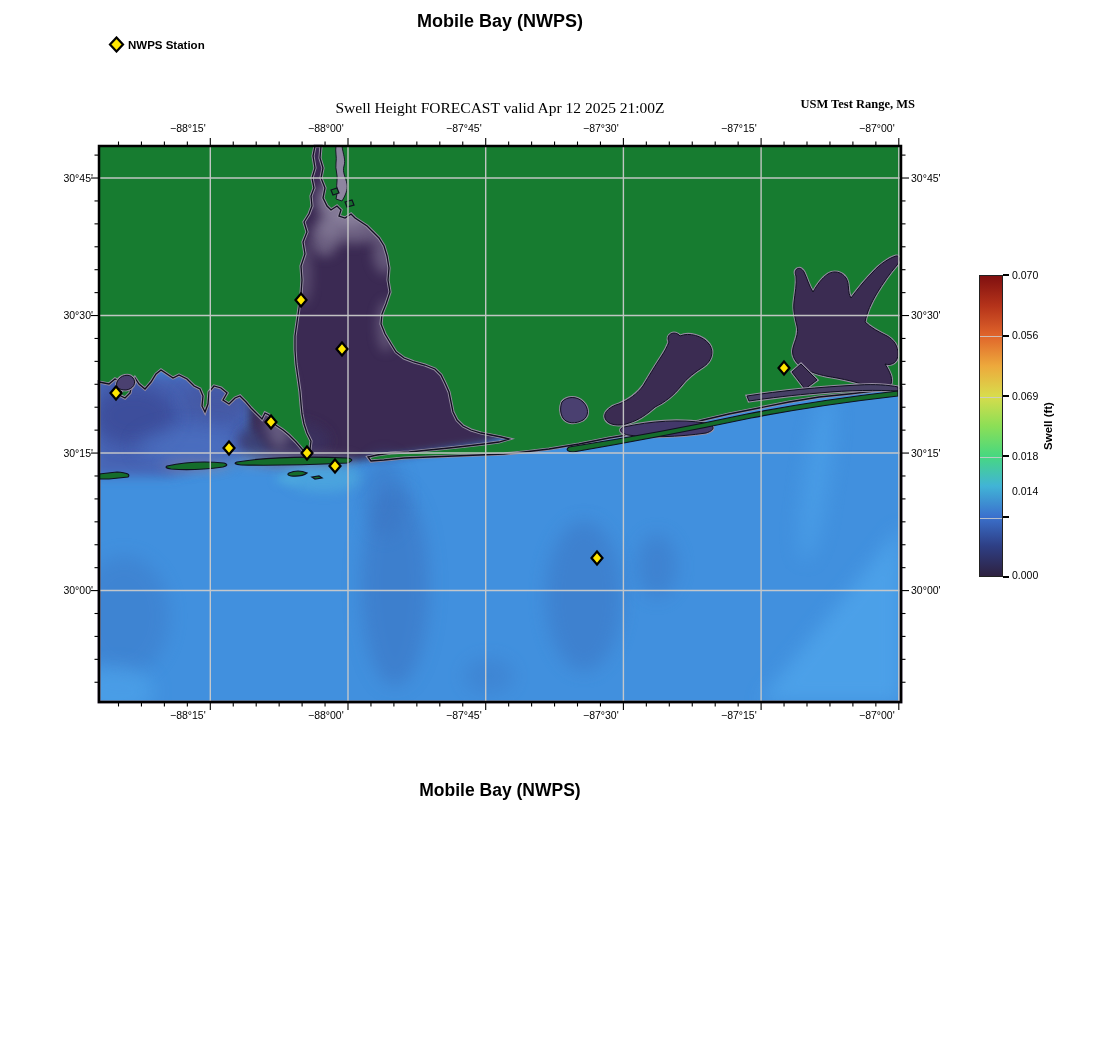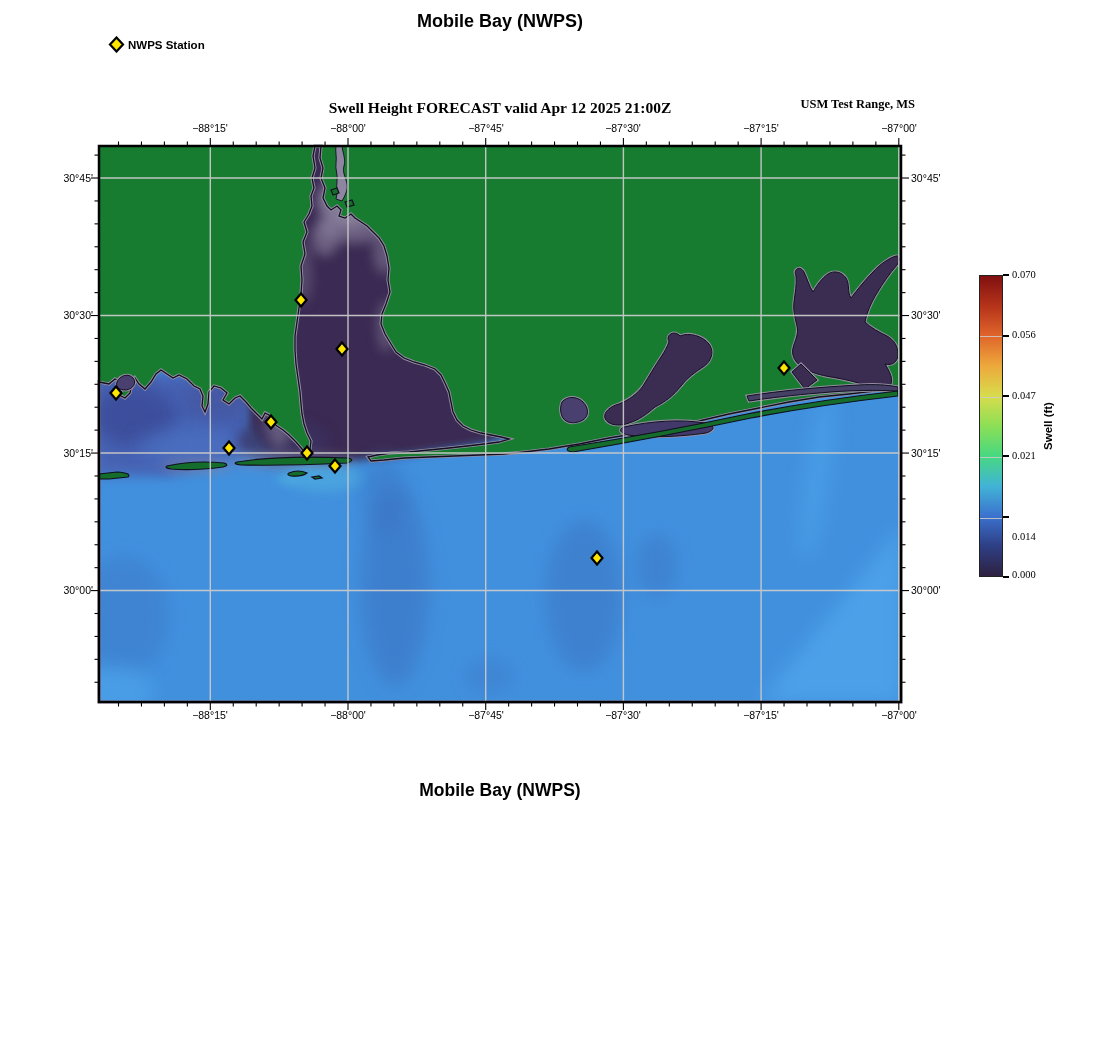--- a/index.html
+++ b/index.html
@@ -4,32 +4,32 @@
 <style>
   html,body{margin:0;padding:0;background:#fff;}
   #page{position:relative;width:1100px;height:1050px;background:#fff;overflow:hidden;
         font-family:"Liberation Sans","DejaVu Sans",sans-serif;color:#000;}
   .abs{position:absolute;}
   .title-top{left:0;top:11px;width:1000px;text-align:center;font-size:18px;font-weight:bold;}
   .title-bottom{left:0;top:780px;width:1000px;text-align:center;font-size:17.5px;font-weight:bold;}
   .legend{left:108px;top:36px;display:flex;align-items:center;gap:3px;}
   .legend-label{font-size:11.5px;font-weight:bold;}
   .subtitle{left:0;top:99px;width:1000px;text-align:center;
-            font-family:"Liberation Serif","DejaVu Serif",serif;font-size:15.5px;font-weight:bold;}
+            font-family:"Liberation Serif","DejaVu Serif",serif;font-size:15.5px;font-weight:normal;}
   .region-label{left:745px;top:97px;width:170px;text-align:right;
             font-family:"Liberation Serif","DejaVu Serif",serif;font-size:12.5px;font-weight:bold;}
-  .xtick{width:80px;text-align:center;font-size:10.5px;}
+  .xtick{width:80px;text-align:left;font-size:10.5px;}
   .ytick{width:60px;font-size:10.5px;height:14px;line-height:14px;}
   .ytick.left{text-align:right;}
   .ytick.right{text-align:left;}
   #map-svg{left:99px;top:146px;overflow:visible;}
   #colorbar{left:979px;top:275px;width:24px;height:302px;border:1px solid #222;box-sizing:border-box;}
   .cb-line{position:absolute;left:0;width:100%;height:1px;background:rgba(205,205,205,0.85);}
   .cb-tick{left:1003px;width:6px;height:1.5px;background:#000;}
-  .cb-label{left:1012px;width:44px;font-size:10.5px;height:12px;line-height:12px;font-family:Liberation Serif, serif;}
+  .cb-label{left:1012px;width:44px;font-size:10.5px;height:12px;line-height:12px;}
   .cb-title{left:1009px;top:419px;width:80px;height:14px;text-align:center;
             font-size:11.5px;font-weight:bold;transform:rotate(-90deg);}
 </style>
 </head>
 <body>
 
 <div id="page">
 
   <div class="abs title-top">Mobile Bay (NWPS)</div>
 
@@ -293,20 +293,20 @@
     <div class="cb-line" style="top:242px"></div>
   </div>
   <div class="abs cb-tick" style="top:274px"></div>
   <div class="abs cb-tick" style="top:335px"></div>
   <div class="abs cb-tick" style="top:395px"></div>
   <div class="abs cb-tick" style="top:455px"></div>
   <div class="abs cb-tick" style="top:516px"></div>
   <div class="abs cb-tick" style="top:576px"></div>
   <div class="abs cb-label" style="top:269px">0.070</div>
   <div class="abs cb-label" style="top:329px">0.056</div>
-  <div class="abs cb-label" style="top:390px">0.047</div>
-  <div class="abs cb-label" style="top:450px">0.021</div>
-  <div class="abs cb-label" style="top:531px">0.014</div>
+  <div class="abs cb-label" style="top:390px">0.069</div>
+  <div class="abs cb-label" style="top:450px">0.018</div>
+  <div class="abs cb-label" style="top:485px">0.014</div>
   <div class="abs cb-label" style="top:569px">0.000</div>
   <div class="abs cb-title">Swell (ft)</div>
 
   <div class="abs title-bottom">Mobile Bay (NWPS)</div>
 </div>
 
 </body></html>

